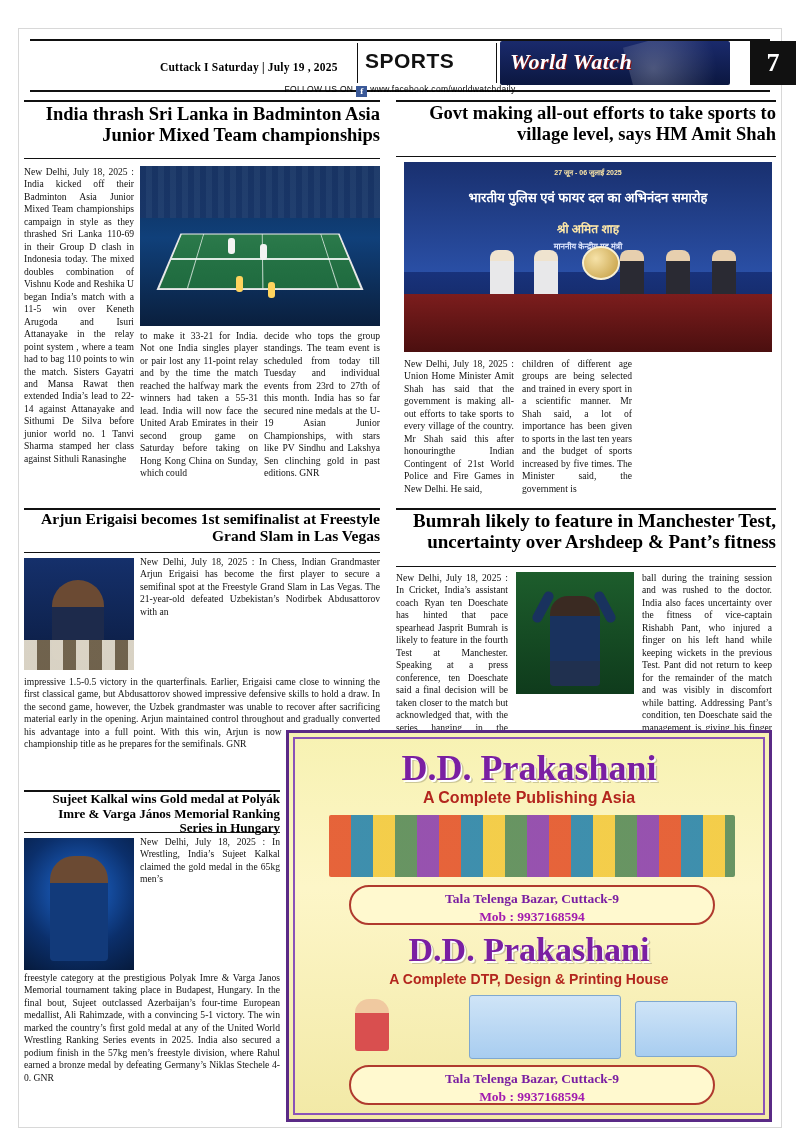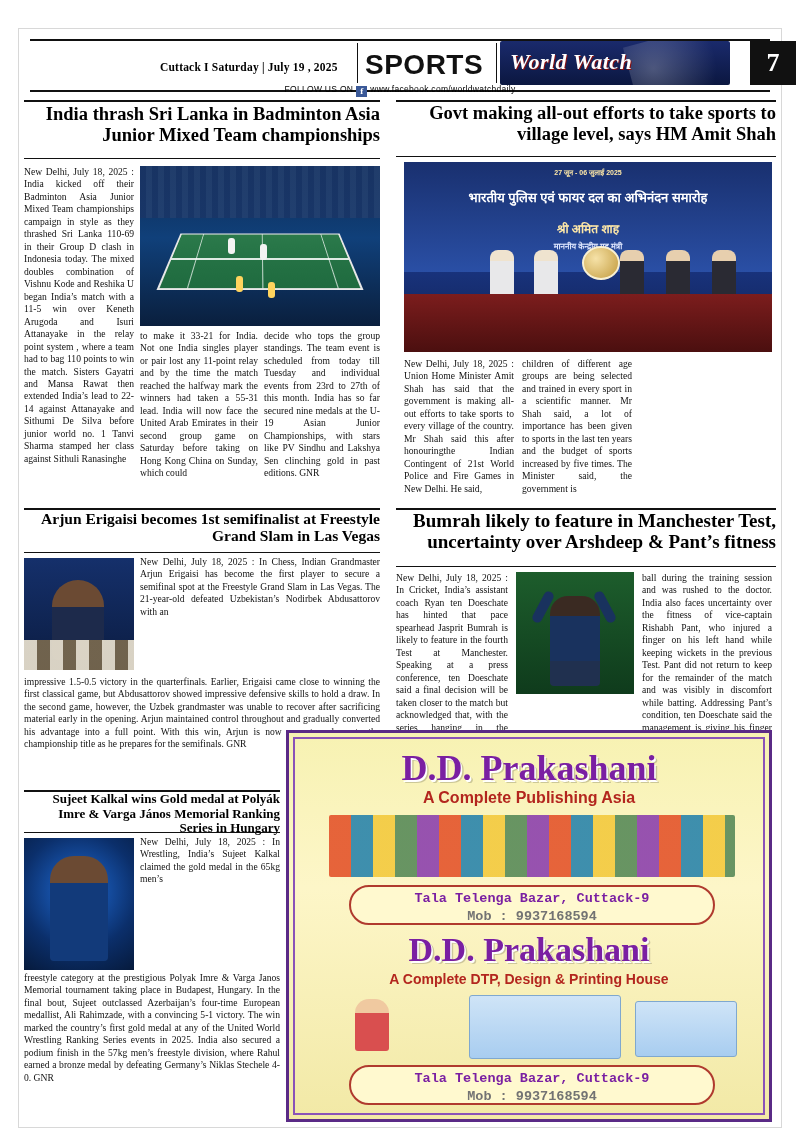--- a/index.html
+++ b/index.html
@@ -55,21 +55,21 @@
     font-size: 11.5px;
     font-weight: bold;
     letter-spacing: 0.2px;
     white-space: nowrap;
   }
   .dateline .sep { font-weight: bold; }
   .sports-title {
     position: absolute;
     left: 345px; top: 10px;
     font-family: "Liberation Sans", sans-serif;
-    font-size: 28px;
+    font-size: 21px;
     font-weight: bold;
     letter-spacing: 0.5px;
     color: #111;
   }
   .sports-box {
     position: absolute;
     left: 337px; top: 4px;
     width: 140px; height: 40px;
     border-left: 1px solid #111;
     border-right: 1px solid #111;
@@ -343,29 +343,29 @@
     opacity: 0.92;
     border-radius: 2px;
   }
   .ad-contact {
     position: absolute;
     left: 60px; width: 366px; height: 40px;
     background: #fff9cf;
     border: 2px solid #b03a2e;
     border-radius: 20px;
     text-align: center;
-    font-family: Liberation Mono, monospace;
+    font-family: Liberation Serif, serif;
     font-weight: bold;
     color: #7a1fa2;
     font-size: 13.5px;
     line-height: 1.35;
     padding-top: 3px;
     box-sizing: border-box;
   }
-  .ad-contact .mob { color: #737373; }
+  .ad-contact .mob { color: #a21caf; }
   .ad-devices {
     position: absolute;
     background: linear-gradient(180deg,#cfe4f7 0%, #a8cdf0 100%);
     border-radius: 3px;
     border: 1px solid #7fa8cf;
   }
   .ad-person {
     position: absolute;
     width: 34px; height: 52px;
     background: linear-gradient(180deg,#f0c9a0 0 26%, #d94f4f 26% 100%);

